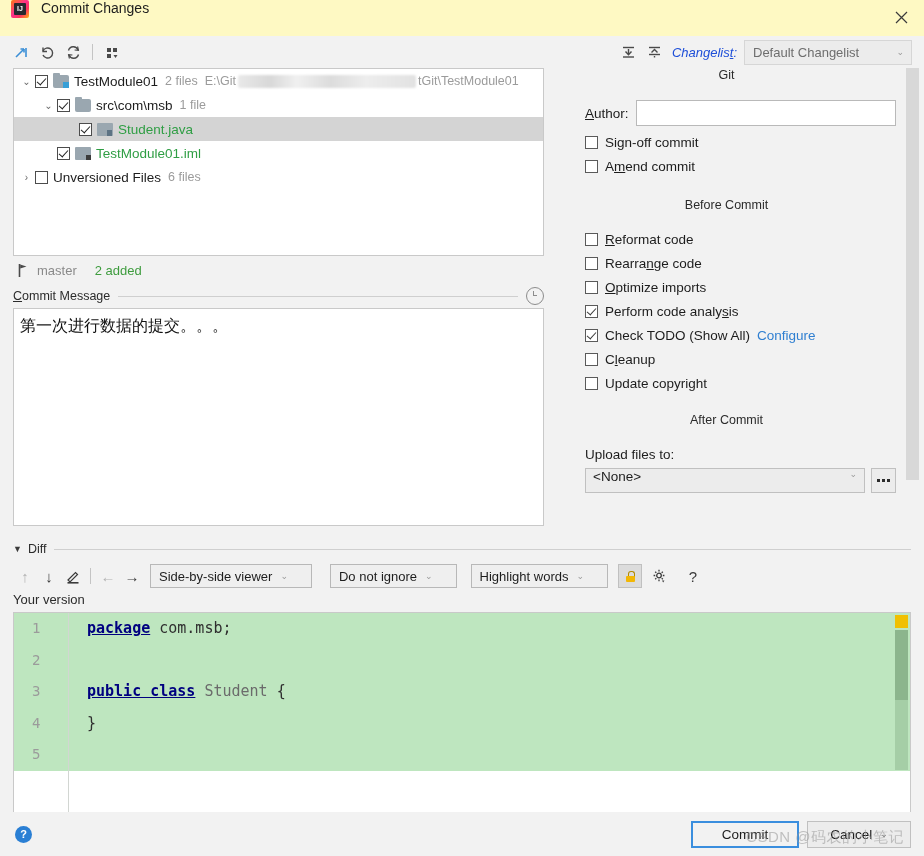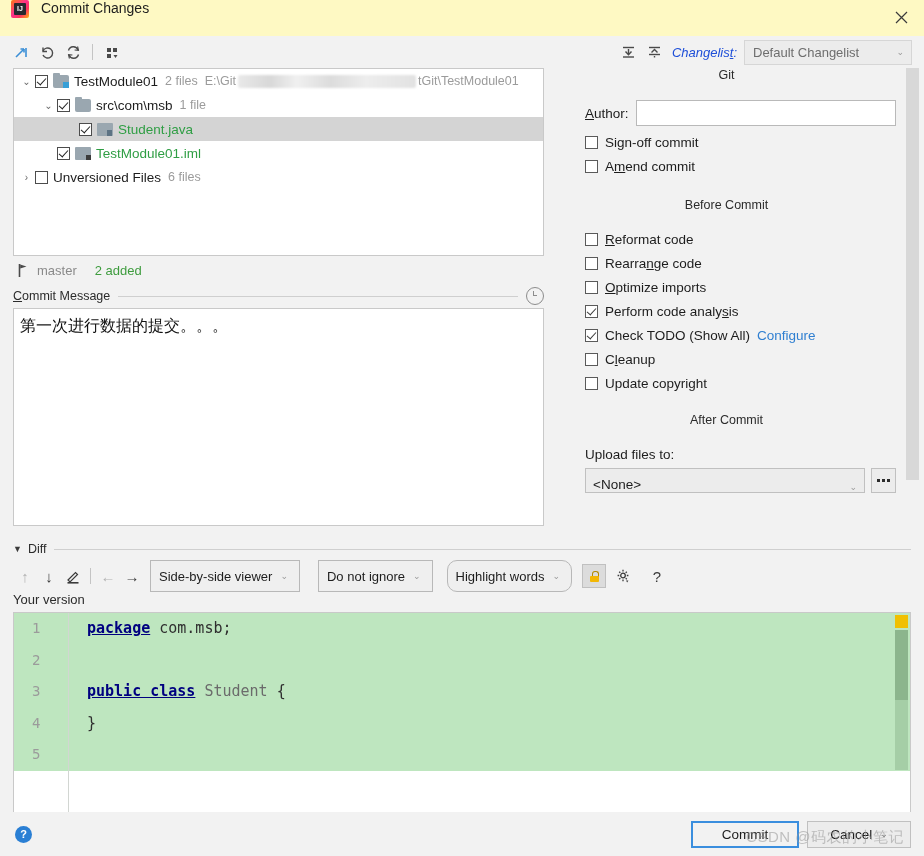--- a/index.html
+++ b/index.html
@@ -375,21 +375,21 @@
   .link { color: #2f7fd1; margin-left: 7px; }
   .sec-gap-1 { height: 24px; }
   .sec-gap-2 { height: 22px; }
   .upload-label { margin: 14px 0 0 28px; font-size: 13.5px; }
   .upload-row { display: flex; align-items: center; margin: 6px 0 0 28px; }
   .combo {
     flex: 1 1 auto;
     height: 25px;
     background: #ececec;
     border: 1px solid #c0c0c0;
-    display: flex; align-items: flex-end;
+    display: flex; align-items: flex-start;
     padding: 0 4px 0 7px;
     box-sizing: border-box;
     font-size: 13.5px;
   }
   .combo .val { flex: 1 1 auto; }
   .ellipsis-btn {
     width: 25px; height: 25px;
     margin-left: 6px;
     background: #ececec;
     border: 1px solid #c0c0c0;
@@ -438,25 +438,25 @@
   }
   .dt-icon {
     width: 24px; height: 24px;
     display: flex; align-items: center; justify-content: center;
     color: #3b3b3b;
     font-size: 15px;
   }
   .dt-icon.dim { color: #b3b3b3; }
   .dt-sep { width: 1px; height: 16px; background: #c4c4c4; margin: 0 5px; }
   .dt-combo {
-    height: 32px;
+    height: 24px;
     background: #efefef;
     border: 1px solid #b8b8b8;
     display: flex; align-items: center;
-    padding: 0 8px 0 8px;
+    padding: 0 20px 0 8px;
     font-size: 13px;
     margin-left: 6px;
     box-sizing: border-box;
     justify-content: flex-end;
   }
   .dt-combo .val { margin-right: 8px; white-space: nowrap; }
   .lock-btn {
     width: 24px; height: 24px;
     background: #dcdcdc;
     border: 1px solid #c0c0c0;
@@ -859,21 +859,21 @@
     <div class="dt-icon dim">←</div>
     <div class="dt-icon">→</div>
     <div class="dt-combo">
       <span class="val">Side-by-side viewer</span>
       <span class="chev">⌄</span>
     </div>
     <div class="dt-combo" style="margin-left:18px;">
       <span class="val">Do not ignore</span>
       <span class="chev">⌄</span>
     </div>
-    <div class="dt-combo" style="margin-left:14px;border-radius:10px;">
+    <div class="dt-combo" style="margin-left:14px;">
       <span class="val">Highlight words</span>
       <span class="chev">⌄</span>
     </div>
     <div class="lock-btn">
       <span class="lock-glyph"></span>
     </div>
     <div class="gear-btn">
       <svg width="17" height="17" viewBox="0 0 17 17">
         <circle cx="8" cy="7.5" r="2.3" stroke="#3b3b3b" stroke-width="1.3" fill="none"></circle>
         <path d="M8 1.8 L8 3.4 M8 11.6 L8 13.2 M2.6 7.5 L4.2 7.5 M11.8 7.5 L13.4 7.5 M4.2 3.7 L5.3 4.8 M10.7 10.2 L11.8 11.3 M11.8 3.7 L10.7 4.8 M5.3 10.2 L4.2 11.3" stroke="#3b3b3b" stroke-width="1.3"></path>

